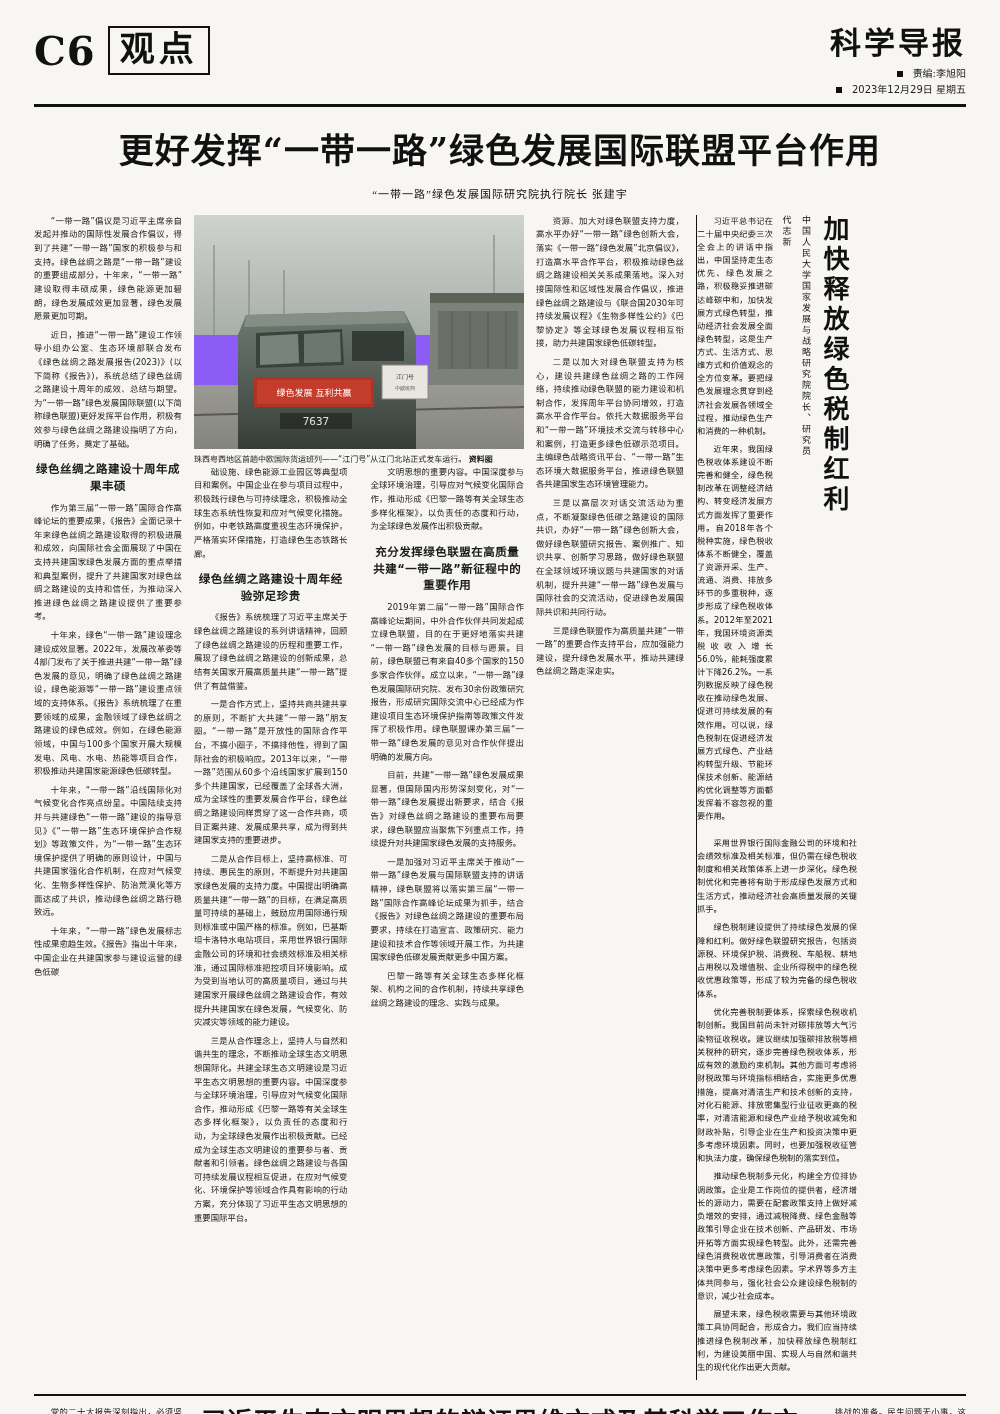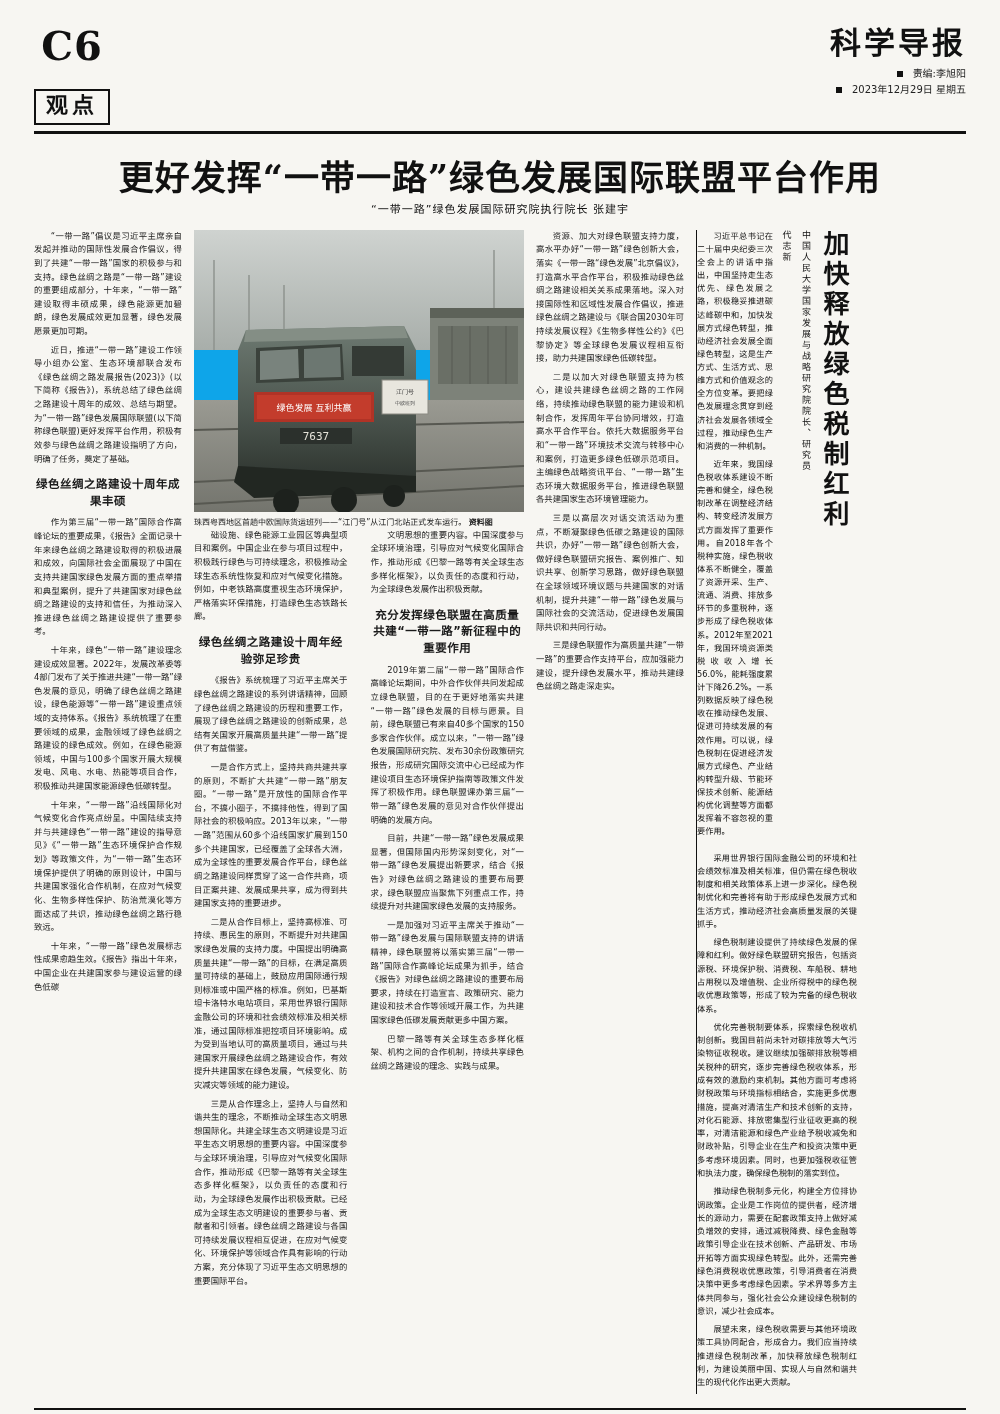--- a/index.html
+++ b/index.html
@@ -6,47 +6,47 @@
   body{
     width:1000px;height:1414px;background:#f7f6f2;
     font-family:"DejaVu Sans","Liberation Sans",sans-serif;
     color:#111;
     -webkit-font-smoothing:antialiased;
   }
   .page{position:relative;width:1000px;height:1414px;box-sizing:border-box;padding:26px 34px 10px 34px;}
 
   
   .masthead{display:flex;align-items:flex-start;justify-content:space-between;border-bottom:3px solid #111;padding-bottom:6px;}
-  .mast-left{display:flex;align-items:center;gap:23px;flex-direction:column;}
+  .mast-left{display:flex;align-items:center;gap:12px;}
   .page-no{font-family:"DejaVu Serif","Liberation Serif",serif;font-size:40px;font-weight:700;letter-spacing:1px;line-height:1;}
-  .section-box{border:2px solid #111;padding:4px 10px 6px 10px;font-size:22px;font-weight:700;letter-spacing:4px;line-height:1;font-family:"DejaVu Sans","Liberation Sans",sans-serif;}
+  .section-box{border:2px solid #111;padding:4px 10px 6px 10px;font-size:35px;font-weight:700;letter-spacing:4px;line-height:1;font-family:"DejaVu Sans","Liberation Sans",sans-serif;}
   .mast-right{text-align:right;}
   .paper-name{font-family:"DejaVu Serif","Liberation Serif",serif;font-size:31px;font-weight:700;letter-spacing:3px;line-height:1.1;margin-left:36px;}
   .mast-meta{margin-top:6px;font-size:10px;line-height:1.6;color:#222;}
   .mast-meta div{display:flex;justify-content:flex-end;align-items:center;gap:7px;}
   .sqr{display:inline-block;width:6px;height:6px;background:#111;margin-right:3px;}
 
   
   .headline-wrap{padding:22px 0 6px 0;}
   .headline{font-family:"DejaVu Serif","Liberation Serif",serif;font-size:35px;font-weight:700;text-align:center;letter-spacing:1px;line-height:1.25;}
-  .byline{text-align:center;font-size:11px;letter-spacing:1px;color:#111;}
+  .byline{text-align:center;font-size:11px;margin-top:12px;letter-spacing:1px;color:#111;font-family:Liberation Serif, serif;}
 
   
   .body-grid{display:flex;gap:12px;margin-top:8px;}
   .col{font-size:8.4px;line-height:1.62;text-align:justify;color:#1a1a1a;}
   .col p{margin:0 0 5px 0;text-indent:2em;}
   .c1{width:148px;}
   .c2{width:330px;}
   .c4{width:148px;}
 
   .subhead{font-weight:700;font-size:11.5px;text-align:center;margin:10px 0 7px 0;line-height:1.45;letter-spacing:.5px;font-family:"DejaVu Sans","Liberation Sans",sans-serif;}
 
   
   .photo-block{width:330px;}
-  .photo{position:relative;width:330px;height:282px;overflow:hidden;background:#0ea5e9;}
+  .photo{position:relative;width:330px;height:234px;overflow:hidden;background:#8b5cf6;}
   .caption{font-size:8px;line-height:1.5;margin-top:5px;color:#222;text-align:justify;}
   .caption .src{font-weight:700;}
 
   
   .rail{width:160px;border-left:1px solid #111;}
   .rail-top{display:flex;gap:6px;}
   .rail-text{font-size:8.2px;line-height:1.6;text-align:justify;width:76px;}
   .rail-text p{margin:0 0 5px 0;text-indent:2em;}
   .vtitle{writing-mode:vertical-rl;text-orientation:upright;font-family:"DejaVu Serif","Liberation Serif",serif;font-size:26px;font-weight:700;letter-spacing:4px;line-height:1.15;height:330px;}
   .vauthor{writing-mode:vertical-rl;text-orientation:upright;font-size:9px;letter-spacing:2px;line-height:1.5;height:330px;color:#111;}

